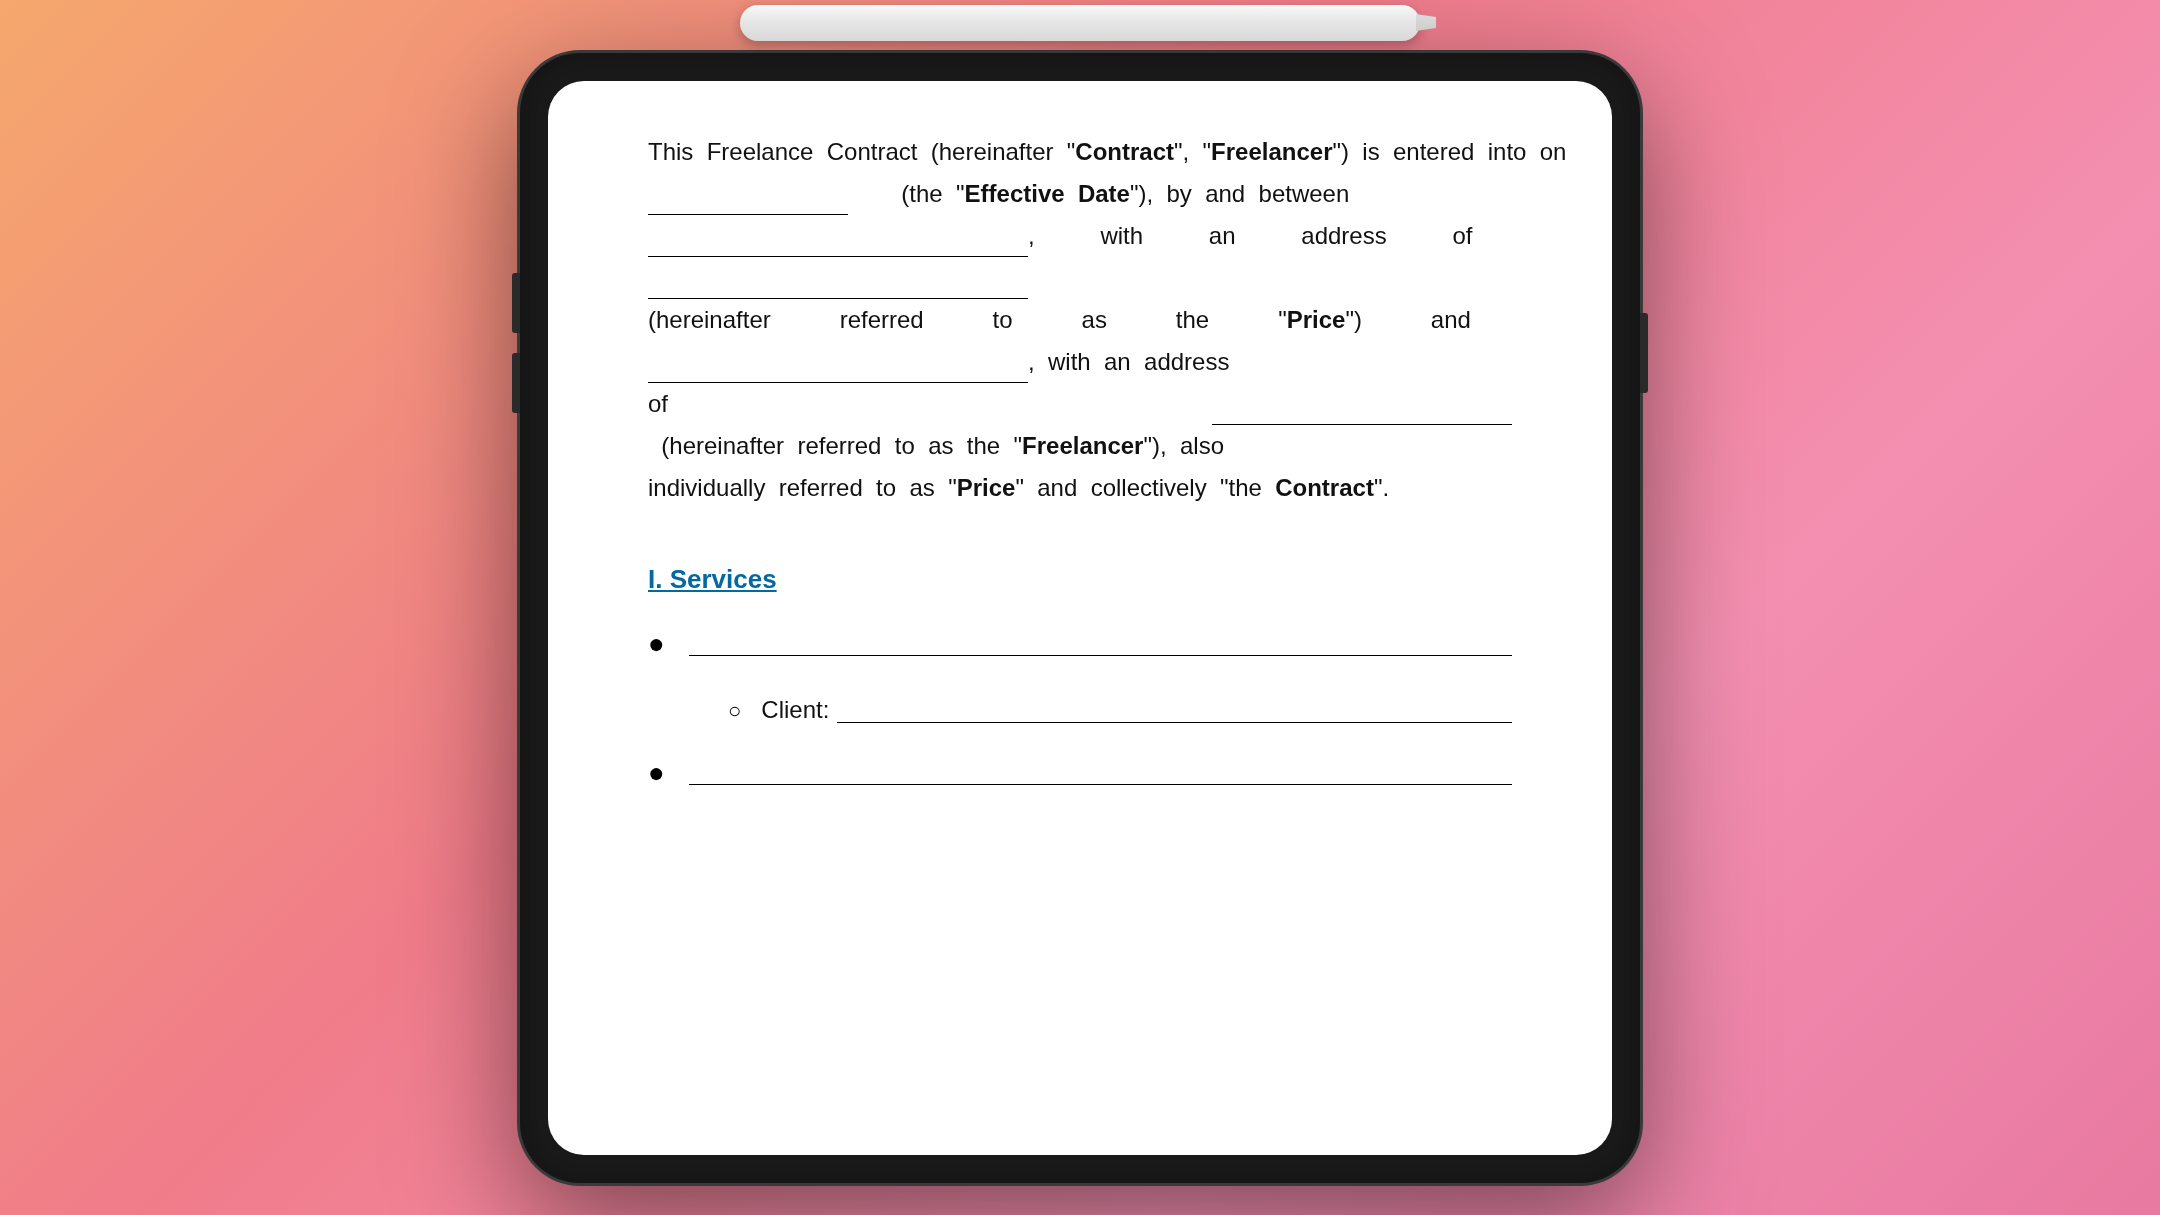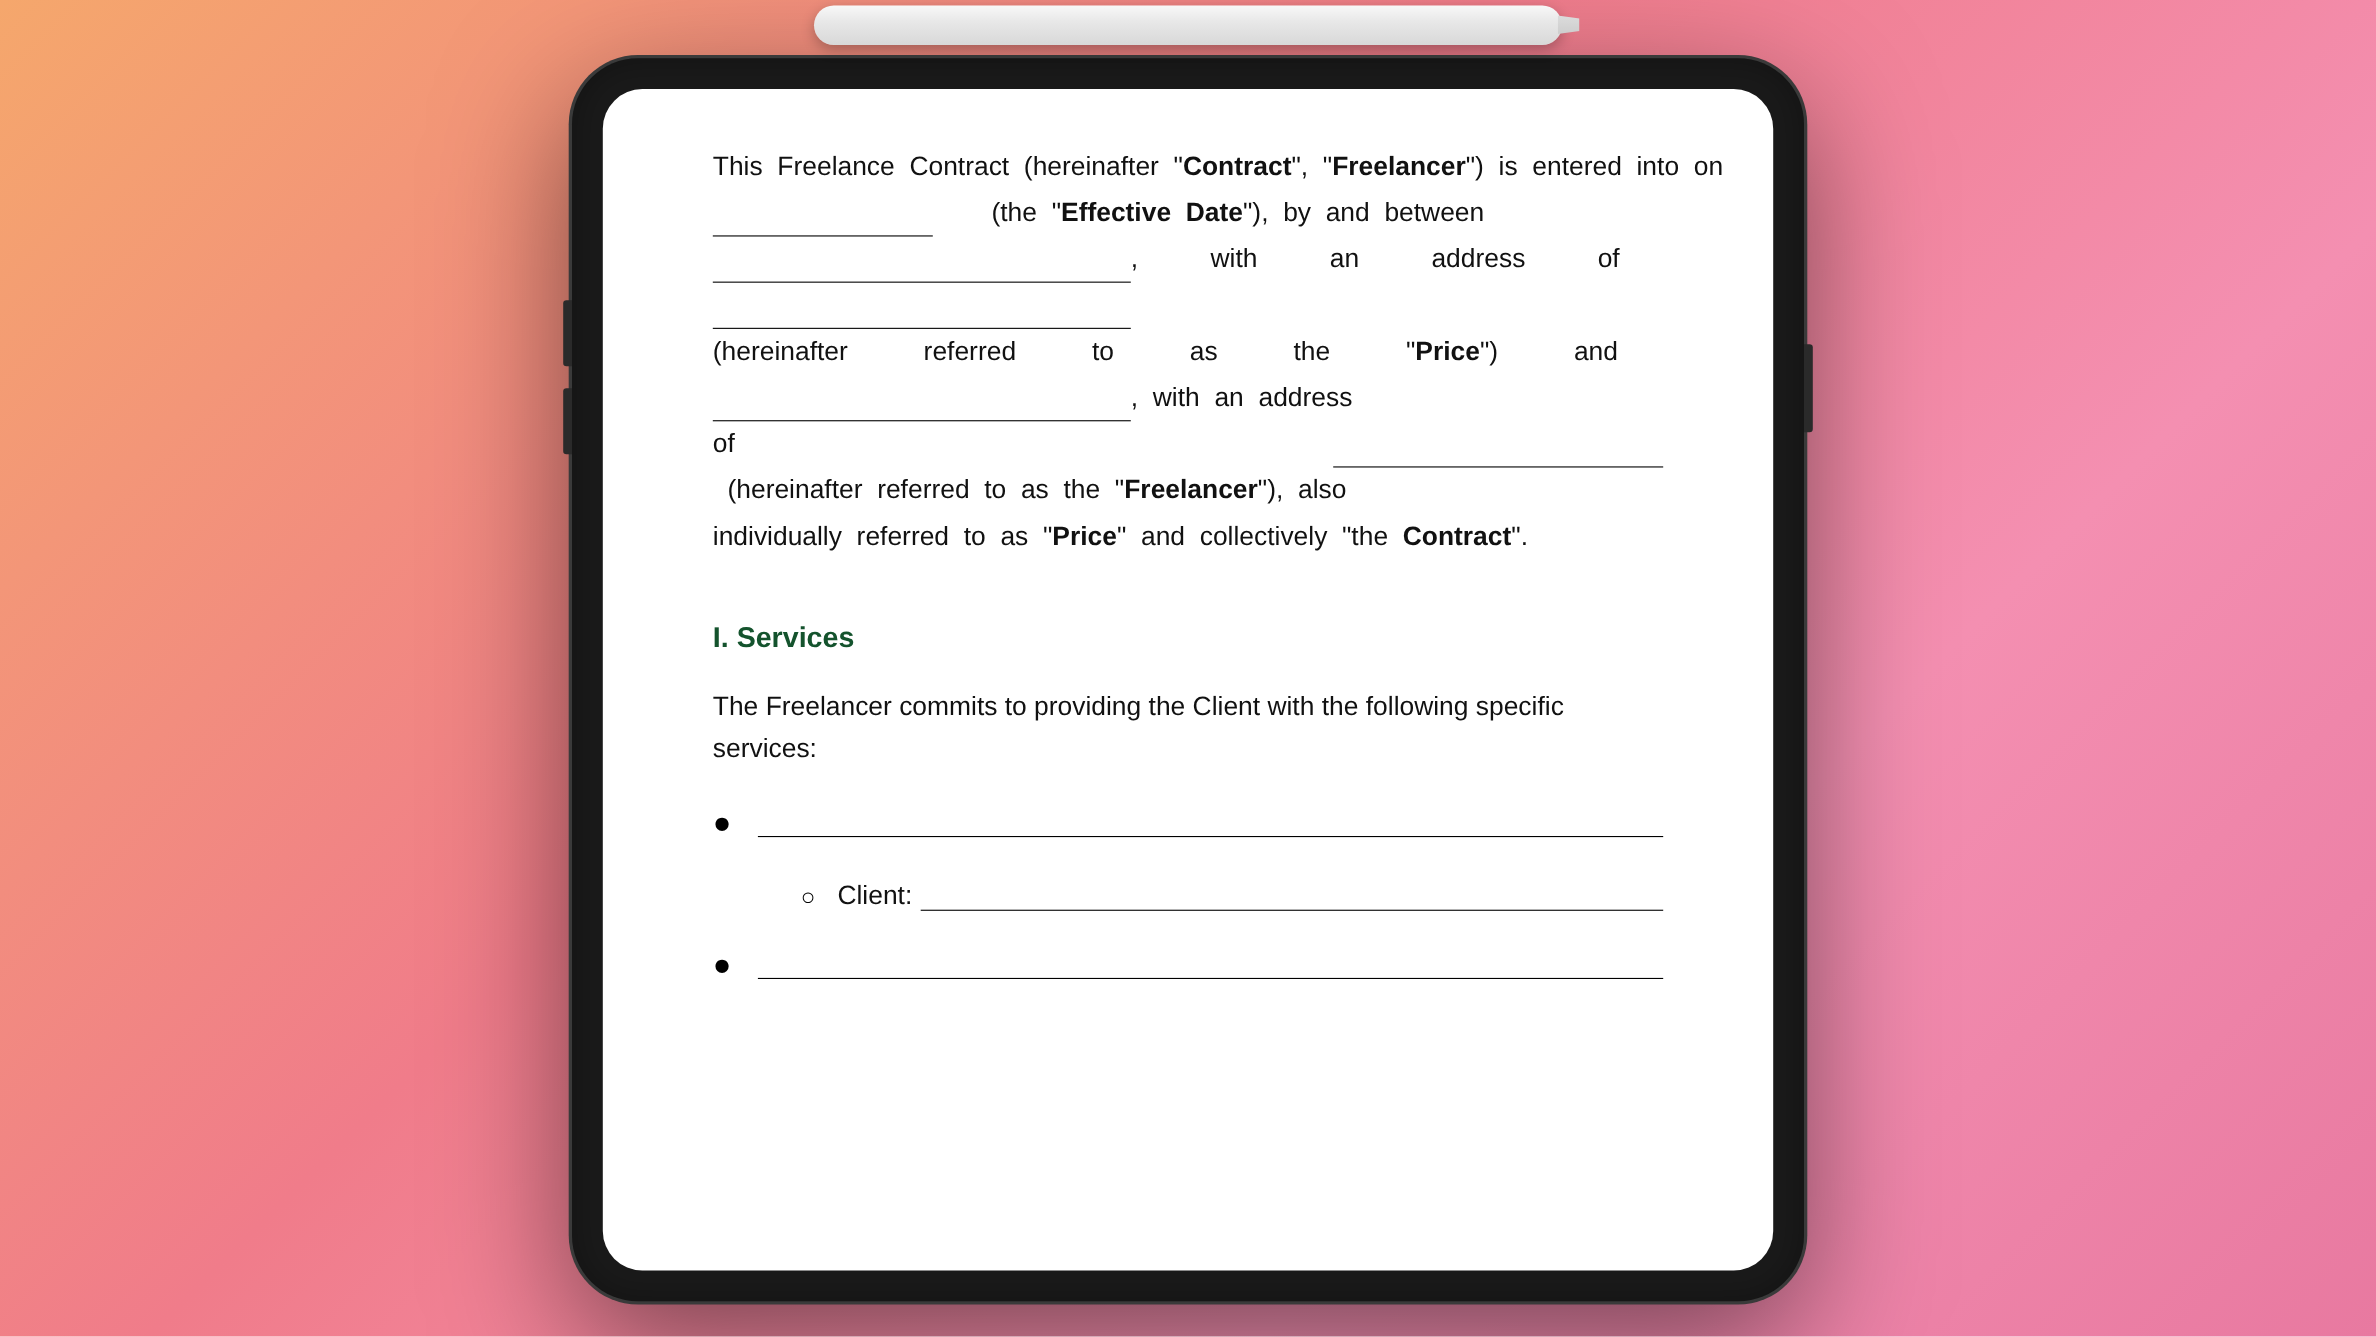--- a/index.html
+++ b/index.html
@@ -153,21 +153,22 @@
 
     .bold-word {
       font-weight: bold;
       margin-top: 16px;
     }
 
     .section-heading {
       font-size: 26px;
       font-weight: bold;
       font-family: 'Helvetica Neue', Arial, sans-serif;
-      color: #14532d;
+      text-decoration: underline;
+      color: #0369a1;
       margin-bottom: 24px;
       margin-top: 10px;
     }
 
     .services-intro {
       font-size: 24px;
       font-family: 'Helvetica Neue', Arial, sans-serif;
       color: #111;
       margin-bottom: 28px;
       line-height: 1.6;
@@ -248,21 +249,20 @@
         <span class="underline-blank">&nbsp;</span>&nbsp;&nbsp;&nbsp;&nbsp;&nbsp;&nbsp;&nbsp;&nbsp;(the&nbsp;&nbsp;"</span><span class="bold-word">Effective&nbsp;&nbsp;Date</span><span>"),&nbsp;&nbsp;by&nbsp;&nbsp;and&nbsp;&nbsp;between<br>
         <span class="underline-blank-xl">&nbsp;</span>,&nbsp;&nbsp;with&nbsp;&nbsp;an&nbsp;&nbsp;address&nbsp;&nbsp;of&nbsp;&nbsp;<span class="underline-blank-xl">&nbsp;</span><br>
         (hereinafter&nbsp;&nbsp;referred&nbsp;&nbsp;to&nbsp;&nbsp;as&nbsp;&nbsp;the&nbsp;&nbsp;"<span class="bold-word">Price</span>")&nbsp;&nbsp;and&nbsp;&nbsp;<span class="underline-blank-xl">&nbsp;</span>,&nbsp;&nbsp;with&nbsp;&nbsp;an&nbsp;&nbsp;address<br>
         of&nbsp;&nbsp;<span class="underline-blank-long">&nbsp;</span>&nbsp;&nbsp;(hereinafter&nbsp;&nbsp;referred&nbsp;&nbsp;to&nbsp;&nbsp;as&nbsp;&nbsp;the&nbsp;&nbsp;"<span class="bold-word">Freelancer</span>"),&nbsp;&nbsp;also<br>
         individually&nbsp;&nbsp;referred&nbsp;&nbsp;to&nbsp;&nbsp;as&nbsp;&nbsp;"<span class="bold-word">Price</span>"&nbsp;&nbsp;and&nbsp;&nbsp;collectively&nbsp;&nbsp;"the&nbsp;&nbsp;<span class="bold-word">Contract</span>".</span>
       </p>
 
       <div>
         <h2 class="section-heading">I. Services</h2>
 
-        <p class="services-intro">The Freelancer commits to providing the Client with the following specific services:</p>
 
         <ul class="bullet-list">
 
           <li class="bullet-item">
             <span class="bullet-dot">●</span>
             <div class="bullet-line"></div>
           </li>
 
           <li class="sub-bullet-item">
             <span class="sub-bullet-circle">○</span>

